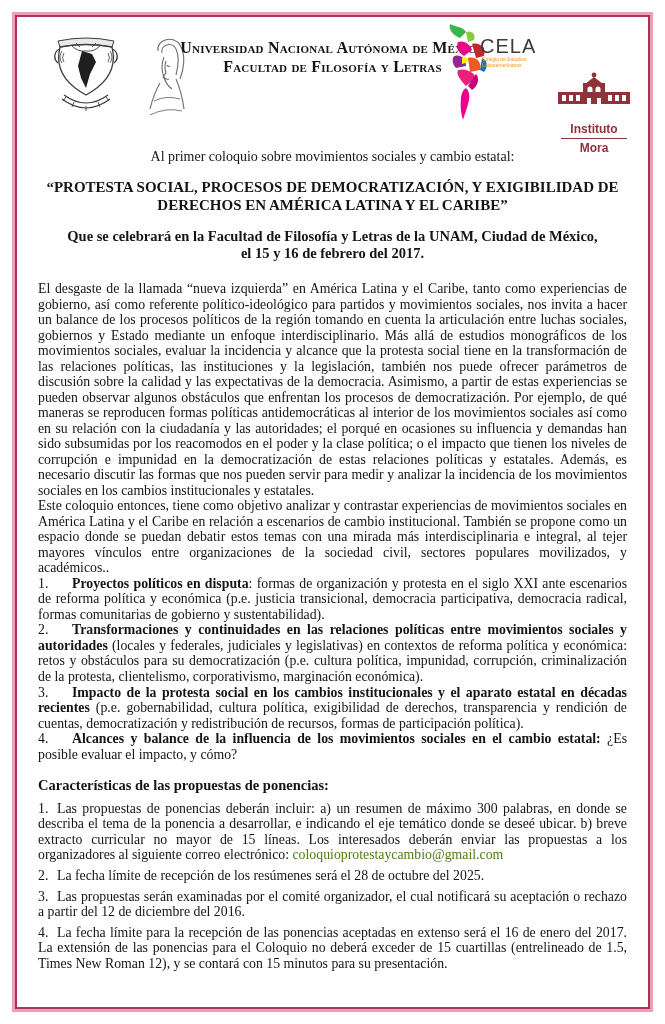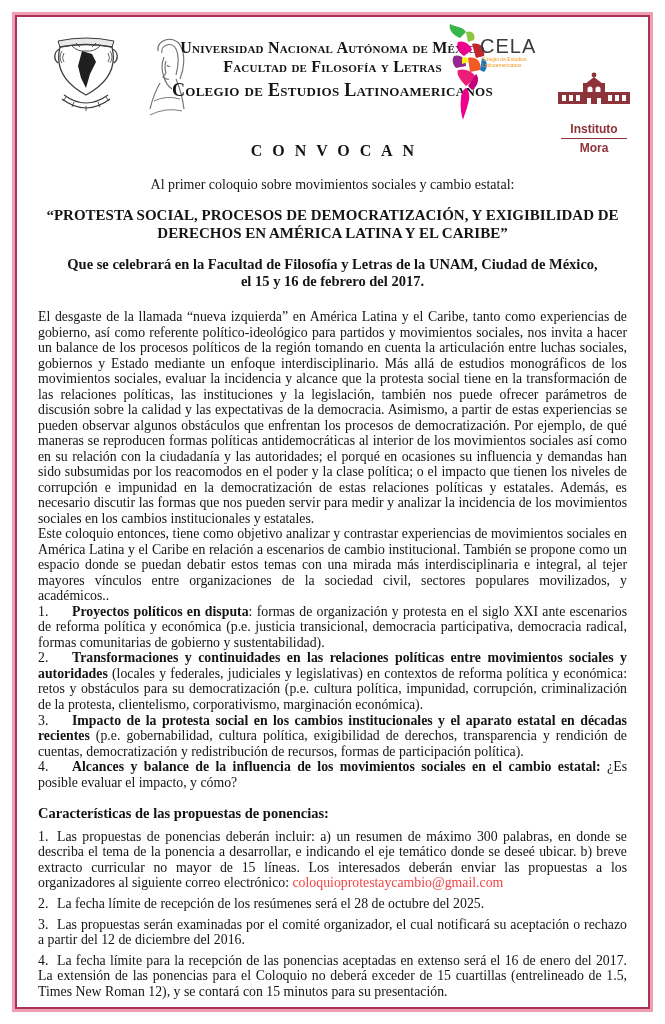--- a/index.html
+++ b/index.html
@@ -39,21 +39,21 @@
   .venue{text-align:center;font-weight:bold;font-size:14.5px;line-height:17px;margin-top:14px;}
   
   .bodytext{margin-top:19px;}
   p.par{margin:0;font-size:13.8px;line-height:15.5px;text-align:justify;hyphens:auto;}
   .h-ejes{font-weight:bold;font-size:14.5px;margin:13px 0 5px 0;}
   p.eje{margin:0;font-size:13.8px;line-height:15.6px;text-align:justify;hyphens:auto;}
   .eje-num{display:inline-block;width:34px;}
   .h-caract{font-weight:bold;font-size:14.5px;margin:14px 0 7px 0;}
   p.prop{margin:0 0 5px 0;font-size:13.8px;line-height:15.6px;text-align:justify;hyphens:auto;}
   .prop-num{display:inline-block;width:19px;}
-  a.mail{color:#ef4444;text-decoration:none;}
+  a.mail{color:#4d7c0f;text-decoration:none;}
 </style>
 </head>
 <body>
 
 <div class="page">
   <div class="frame">
 
     <div class="hdr">
 
       <span class="unam-crest">
@@ -87,21 +87,20 @@
             <path d="M24 48 q-6 10 -10 26 M40 44 q6 14 8 30"></path>
             <path d="M18 66 q12 -6 26 -2" stroke-width=".9"></path>
             <path d="M14 80 q16 -8 32 -4" stroke-width=".9"></path>
           </g>
         </svg>
       </span>
 
       <div class="hdr-text">
         <div class="hdr-line1">Universidad Nacional Autónoma de México</div>
         <div class="hdr-line2">Facultad de Filosofía y Letras</div>
-        <div class="hdr-line3">Colegio de Estudios Latinoamericanos</div>
       </div>
 
       <div class="cela">
         <span class="cela-map">
           <svg width="52" height="100" viewBox="0 0 52 100">
             <path d="M8 2 C16 6 20 4 24 10 L18 16 C12 14 6 8 8 2 Z" fill="#39b54a"></path>
             <path d="M24 10 C30 8 34 12 32 18 L26 20 Z" fill="#8dc63f"></path>
             <path d="M16 20 C22 18 28 22 30 28 L22 34 C16 30 14 24 16 20 Z" fill="#ec008c"></path>
             <path d="M30 22 C38 20 44 26 42 34 L34 36 Z" fill="#c1272d"></path>
             <path d="M12 34 C18 32 24 36 24 44 L14 46 C10 42 10 37 12 34 Z" fill="#93278f"></path>
@@ -138,21 +137,20 @@
             <rect x="31" y="26" width="4" height="6"></rect>
               <rect x="41" y="26" width="4" height="6"></rect>
           </g>
         </svg>
         <div class="mora-txt">Instituto</div>
         <hr class="mora-rule">
         <div class="mora-txt">Mora</div>
       </div>
     </div>
 
-    <div class="convocan">CONVOCAN</div>
     <div class="intro">Al primer coloquio sobre movimientos sociales y cambio estatal:</div>
     <div class="main-title">“PROTESTA SOCIAL, PROCESOS DE DEMOCRATIZACIÓN, Y EXIGIBILIDAD DE DERECHOS EN AMÉRICA LATINA Y EL CARIBE”</div>
     <div class="venue">
       <span>Que se celebrará en la Facultad de Filosofía y Letras de la UNAM, Ciudad de México,</span><br>
       <span>el 15 y 16 de febrero del 2017.</span>
     </div>
 
     <div class="bodytext">
       <p class="par">El desgaste de la llamada “nueva izquierda” en América Latina y el Caribe, tanto como experiencias de gobierno, así como referente político-ideológico para partidos y movimientos sociales, nos invita a hacer un balance de los procesos políticos de la región tomando en cuenta la articulación entre luchas sociales, gobiernos y Estado mediante un enfoque interdisciplinario. Más allá de estudios monográficos de los movimientos sociales, evaluar la incidencia y alcance que la protesta social tiene en la transformación de las relaciones políticas, las instituciones y la legislación, también nos puede ofrecer parámetros de discusión sobre la calidad y las expectativas de la democracia. Asimismo, a partir de estas experiencias se pueden observar algunos obstáculos que enfrentan los procesos de democratización. Por ejemplo, de qué maneras se reproducen formas políticas antidemocráticas al interior de los movimientos sociales así como en su relación con la ciudadanía y las autoridades; el porqué en ocasiones su influencia y demandas han sido subsumidas por los reacomodos en el poder y la clase política; o el impacto que tienen los niveles de corrupción e impunidad en la democratización de estas relaciones políticas y estatales. Además, es necesario discutir las formas que nos pueden servir para medir y analizar la incidencia de los movimientos sociales en los cambios institucionales y estatales.</p>
       <p class="par">Este coloquio entonces, tiene como objetivo analizar y contrastar experiencias de movimientos sociales en América Latina y el Caribe en relación a escenarios de cambio institucional. También se propone como un espacio donde se puedan debatir estos temas con una mirada más interdisciplinaria e integral, al tejer mayores vínculos entre organizaciones de la sociedad civil, sectores populares movilizados, y académicos..</p>

